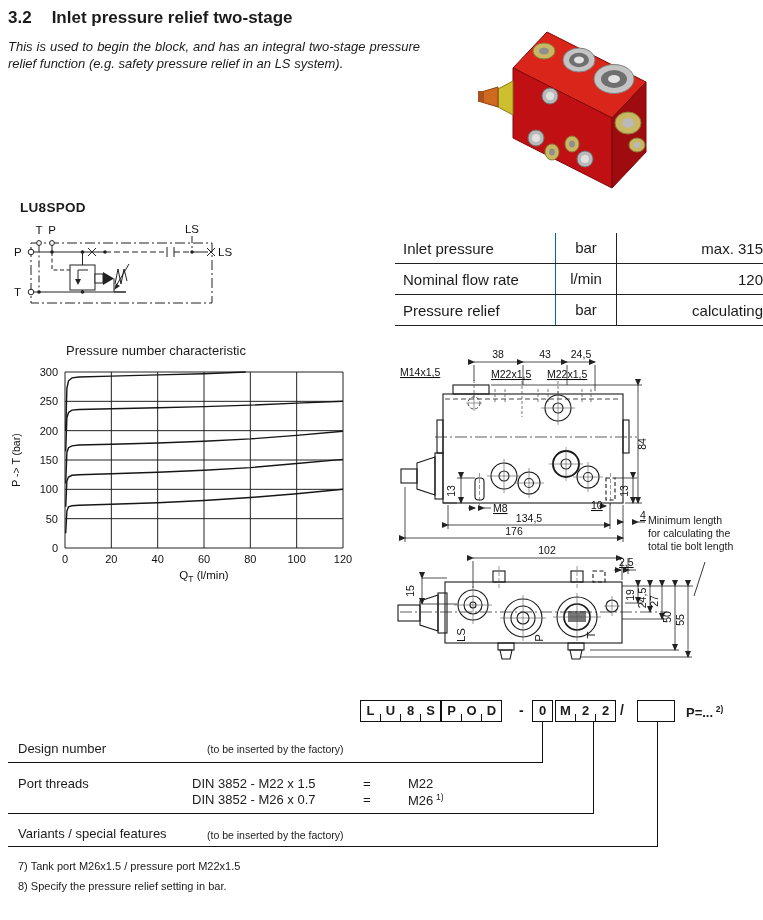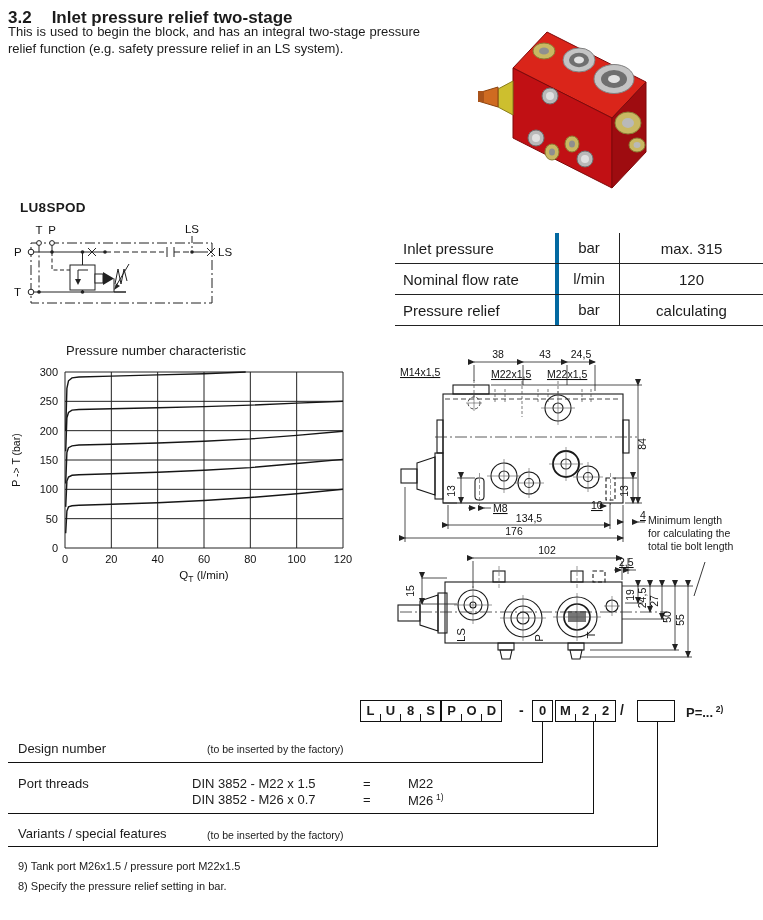--- a/index.html
+++ b/index.html
@@ -6,23 +6,23 @@
   .page{position:relative;width:763px;height:920px;background:#fff;overflow:hidden;
         font-family:"Liberation Sans",sans-serif;color:#1b1b1b;}
   .abs{position:absolute;}
   .doc-title{font-size:17px;font-weight:bold;display:flex;gap:20px;}
   .para{width:412px;font-size:13px;line-height:1.34;text-align:justify;}
   .model-label{font-size:13.5px;font-weight:bold;letter-spacing:.3px;}
   
   .spec-table{width:368px;font-size:15px;}
   .spec-row{display:flex;height:30px;border-bottom:1px solid #222;align-items:center;}
   .spec-param{width:152px;padding-left:8px;}
-  .spec-unit{width:60px;text-align:center;border-left:4px solid #0369a1;border-right:1px solid #222;
+  .spec-unit{width:60px;text-align:center;border-left:1px solid #0369a1;border-right:1px solid #222;
              height:30px;line-height:30px;}
-  .spec-value{flex:1;text-align:center;}
+  .spec-value{flex:1;text-align:right;}
   
   .chart-title{font-size:13px;margin-left:58px;}
   svg text{font-family:"Liberation Sans",sans-serif;}
   .dim{font-size:10.5px;fill:#111;}
   .udim{text-decoration:underline;}
   
   .code-box{position:absolute;top:700px;display:flex;align-items:stretch;height:22px;
             border:1.5px solid #111;background:#fff;box-sizing:border-box;}
   .code-char{width:19px;text-align:center;line-height:19px;font-size:13px;font-weight:bold;}
   .code-tick{width:1px;height:7px;background:#111;align-self:flex-end;}
@@ -39,21 +39,21 @@
 </head>
 <body>
 
 <div class="page">
 
   <div class="abs doc-title" style="left:8px;top:8px;">
     <span>3.2</span>
     <span>Inlet pressure relief two-stage</span>
   </div>
 
-  <div class="abs para" style="left:8px;top:23px;">This is used to begin the block, and has an integral two-stage pressure relief function (e.g. safety pressure relief in an LS system).</div>
+  <div class="abs para" style="left:8px;top:38px;font-style:italic;">This is used to begin the block, and has an integral two-stage pressure relief function (e.g. safety pressure relief in an LS system).</div>
 
   <svg class="abs" style="left:478px;top:3px;" width="285" height="192" viewBox="0 0 285 192">
     <g stroke="#7e090b" stroke-width="1">
       <polygon points="35,65 69,29 168,79 134,115" fill="#da251a"></polygon>
       <polygon points="35,65 134,115 134,185 35,135" fill="#c11014"></polygon>
       <polygon points="134,115 168,79 168,149 134,185" fill="#9e0c10"></polygon>
     </g>
 
     <g>
       <ellipse cx="66" cy="48" rx="11" ry="8" fill="#c9b863" stroke="#8a7c33"></ellipse>
@@ -452,16 +452,16 @@
   <div class="abs ord-label" style="left:192px;top:776px;">DIN 3852 - M22 x 1.5</div>
   <div class="abs ord-label" style="left:363px;top:776px;">=</div>
   <div class="abs ord-label" style="left:408px;top:776px;">M22</div>
   <div class="abs ord-label" style="left:192px;top:792px;">DIN 3852 - M26 x 0.7</div>
   <div class="abs ord-label" style="left:363px;top:792px;">=</div>
   <div class="abs ord-label" style="left:408px;top:792px;"><span>M26</span> <sup>1)</sup></div>
 
   <div class="abs ord-label" style="left:18px;top:826px;">Variants / special features</div>
   <div class="abs ord-note" style="left:207px;top:829px;">(to be inserted by the factory)</div>
 
-  <div class="abs fn" style="left:18px;top:860px;">9) Tank port M26x1.5 / pressure port M22x1.5</div>
+  <div class="abs fn" style="left:18px;top:860px;">7) Tank port M26x1.5 / pressure port M22x1.5</div>
   <div class="abs fn" style="left:18px;top:880px;">8) Specify the pressure relief setting in bar.</div>
 
 </div>
 
 </body></html>

